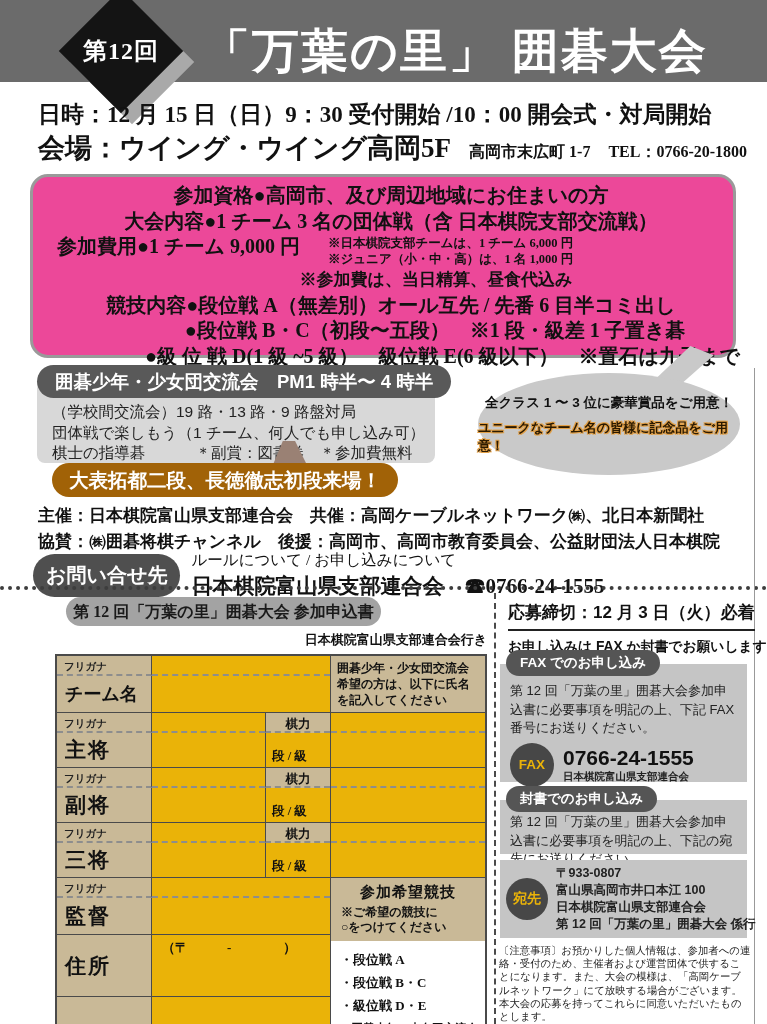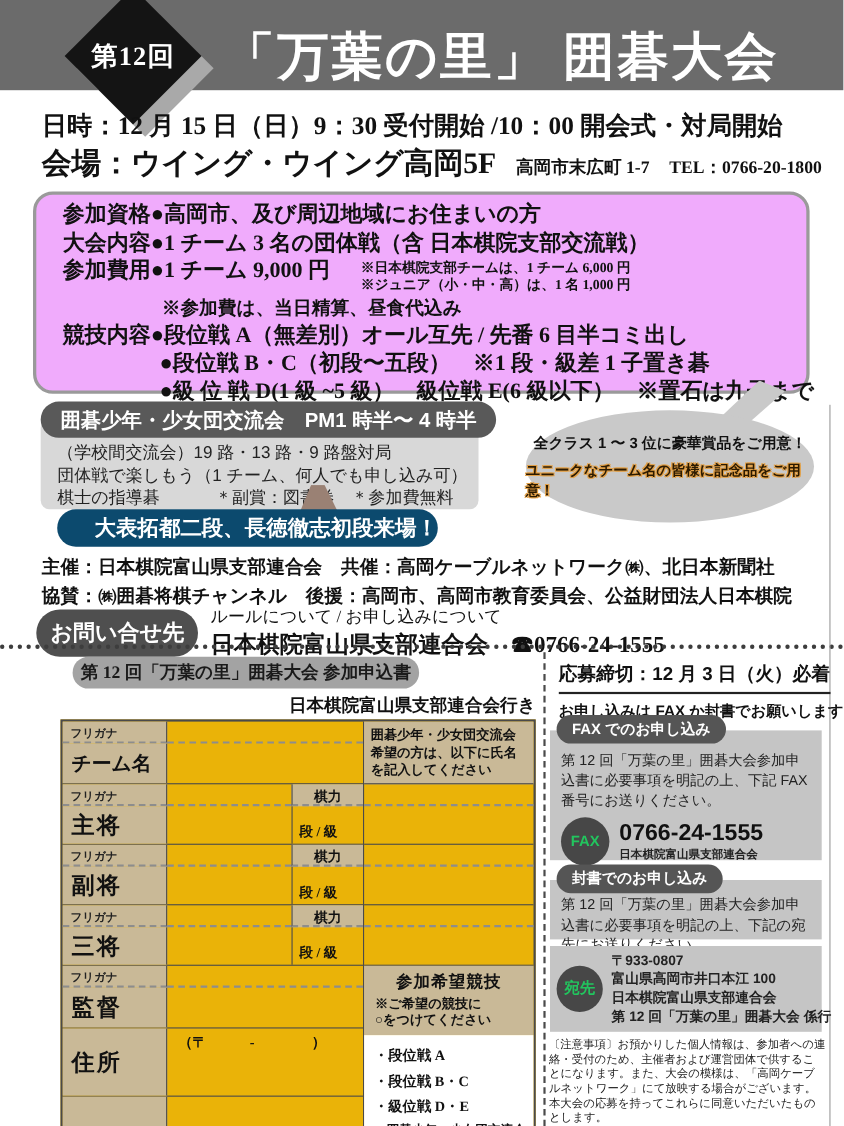--- a/index.html
+++ b/index.html
@@ -15,34 +15,34 @@
   .dia-text { position:absolute; left:77px; top:7px; width:88px; height:88px; display:flex; align-items:center; justify-content:center; color:#fff; font-weight:bold; font-size:24px; letter-spacing:1px; }
   .main-title { position:absolute; left:203px; top:20px; width:550px; color:#fff; font-weight:bold; font-size:47px; letter-spacing:2px; white-space:nowrap; }
 
   
   .info1 { position:absolute; left:38px; top:99px; font-size:23px; font-weight:bold; white-space:nowrap; }
   .info2 { position:absolute; left:38px; top:130px; white-space:nowrap; }
   .info2 .venue { font-size:27px; font-weight:bold; }
   .info2 .addr, .info2 .tel { font-size:16px; font-weight:bold; margin-left:14px; }
 
   
-  .details { position:absolute; left:30px; top:174px; width:706px; height:184px; border:3.5px solid #9a9a9a; border-radius:18px; padding:6px 8px 0 24px; font-weight:bold; font-size:20px; line-height:25.5px; background:#f0abfc; }
+  .details { position:absolute; left:30px; top:174px; width:706px; height:184px; border:3.5px solid #9a9a9a; border-radius:18px; padding:6px 8px 0 24px; font-weight:bold; font-size:20px; line-height:25.5px; background:#ec4899;text-align:center; }
   .fee-row { display:flex; align-items:flex-start; }
   .fee-notes { margin-left:28px; font-size:12.5px; line-height:15.5px; padding-top:2px; }
   .indent1 { padding-left:90px; font-size:17px; }
   .indent2 { padding-left:88px; }
   .comp3 { white-space:nowrap; }
 
   
   .youth-body { position:absolute; left:37px; top:381px; width:398px; height:82px; background:#d8d8d8; border-radius:8px; padding:21px 0 0 15px; font-size:15.5px; line-height:20.5px; color:#222; font-weight:500; }
   .youth-pill { position:absolute; left:37px; top:365px; height:33px; line-height:33px; padding:0 18px; border-radius:17px; background:#595959; color:#fff; font-weight:bold; font-size:18.5px; white-space:nowrap; }
   .youth-l3 { display:flex; }
   .youth-l3 .r { margin-left:50px; }
   .guest-tail { position:absolute; left:272px; top:441px; width:36px; height:26px; background:#9a8174; clip-path:polygon(30% 0, 64% 0, 100% 100%, 0 100%); }
-  .guest-bubble { position:absolute; left:52px; top:463px; width:346px; height:34px; border-radius:17px; background:#0c4a6e; color:#fff; font-weight:bold; font-size:19.5px; text-align:right; line-height:34px; white-space:nowrap; }
+  .guest-bubble { position:absolute; left:52px; top:463px; width:346px; height:34px; border-radius:17px; background:#a16207; color:#fff; font-weight:bold; font-size:19.5px; text-align:center; line-height:34px; white-space:nowrap; }
 
   
   .prize-tail { position:absolute; left:642px; top:346px; width:78px; height:52px; background:#c9c9c9; clip-path:polygon(62% 0, 92% 18%, 30% 100%, 4% 82%); }
   .prize { position:absolute; left:478px; top:373px; width:262px; height:102px; background:#c9c9c9; border-radius:50%; display:flex; flex-direction:column; align-items:center; justify-content:center; gap:7px; }
   .prize .p1 { font-size:13.5px; font-weight:bold; color:#111; }
   .prize .p2 { font-size:13px; font-weight:bold; color:#2b1a00; text-shadow:1px 1px 0 #e2a047,-1px -1px 0 #e2a047,1px -1px 0 #e2a047,-1px 1px 0 #e2a047; }
 
   
   .orgs { position:absolute; left:38px; top:503px; font-size:17px; font-weight:bold; line-height:26px; white-space:nowrap; }
   .contact { position:absolute; left:33px; top:550px; display:flex; align-items:center; gap:11px; }
@@ -50,21 +50,21 @@
   .contact-topic { font-size:15.5px; font-weight:normal; }
   .contact-phone { font-size:21px; font-weight:bold; margin-top:1px; }
 
   
   .hdiv { position:absolute; left:0; top:586px; width:767px; border-top:4px dotted #3d3d3d; }
   .vdiv { position:absolute; left:494px; top:593px; height:431px; border-left:2px dashed #4a4a4a; }
   .redge { position:absolute; left:754px; top:368px; height:656px; border-left:1.5px solid #999; }
 
   
   .form-pill { position:absolute; left:66px; top:597px; width:315px; height:29px; background:#a3a3a3; border-radius:15px; text-align:center; line-height:29px; font-size:16px; font-weight:bold; color:#1a1a1a; }
-  .addressee { position:absolute; left:240px; top:631px; width:247px; text-align:right; font-size:16px; font-weight:bold; }
+  .addressee { position:absolute; left:240px; top:631px; width:247px; text-align:right; font-size:13px; font-weight:bold; }
   .ftable { position:absolute; left:55px; top:654px; width:432px; height:452px; border:2px solid #4a4a4a; display:flex; background:#eab308; }
   .fmain { width:273px; display:flex; flex-direction:column; }
   .frow { border-bottom:1.5px solid #4a4a4a; display:grid; }
   .rowA { grid-template-columns:95px 113px 65px; grid-template-rows:20px 1fr; height:55px; }
   .rowB { grid-template-columns:95px 178px; grid-template-rows:20px 1fr; height:57px; }
   .rowC { grid-template-columns:95px 178px; height:62px; }
   .rowD { grid-template-columns:95px 178px; flex:1; border-bottom:none; }
   .beige { background:#c9b997; }
   .lcell { border-right:1.5px solid #4a4a4a; }
   .dash { border-bottom:2px dashed #8d8d8d; }
@@ -88,21 +88,21 @@
   .wish-opts div:last-child { font-size:11.5px; }
 
   
   .deadline { position:absolute; left:508px; top:601px; font-size:17px; font-weight:bold; border-bottom:2.5px solid #222; padding-bottom:5px; white-space:nowrap; }
   .method { position:absolute; left:508px; top:638px; font-size:13.8px; font-weight:bold; white-space:nowrap; }
   .gpill { position:absolute; background:#555; color:#fff; border-radius:14px; padding:4px 14px; font-size:13.5px; font-weight:bold; z-index:2; white-space:nowrap; }
   .gbox { position:absolute; left:500px; width:247px; background:#c5c5c5; color:#222; }
   .gtext { font-size:13px; line-height:18.5px; font-weight:500; }
   .faxbox { top:664px; height:118px; padding:18px 8px 0 10px; }
   .faxrow { display:flex; align-items:center; gap:9px; margin-top:5px; }
-  .circle { background:#474747; color:#22c55e; border-radius:50%; display:flex; align-items:center; justify-content:center; font-weight:bold; flex-shrink:0; }
+  .circle { background:#474747; color:#eab308; border-radius:50%; display:flex; align-items:center; justify-content:center; font-weight:bold; flex-shrink:0; }
   .fax-circle { width:44px; height:44px; font-size:13.5px; }
   .fax-num { font-size:21px; font-weight:bold; color:#111; }
   .fax-org { font-size:10.5px; font-weight:bold; }
   .mailbox { top:800px; height:54px; padding:13px 8px 0 10px; }
   .addrbox { top:860px; height:78px; padding:6px 6px; display:flex; align-items:center; gap:8px; }
   .addr-circle { width:42px; height:42px; font-size:14px; }
   .addr-lines { font-size:12.5px; font-weight:bold; line-height:17px; white-space:nowrap; }
   .notice { position:absolute; left:499px; top:944px; width:252px; font-size:10.4px; line-height:13.2px; color:#222; }
 </style>
 </head>

